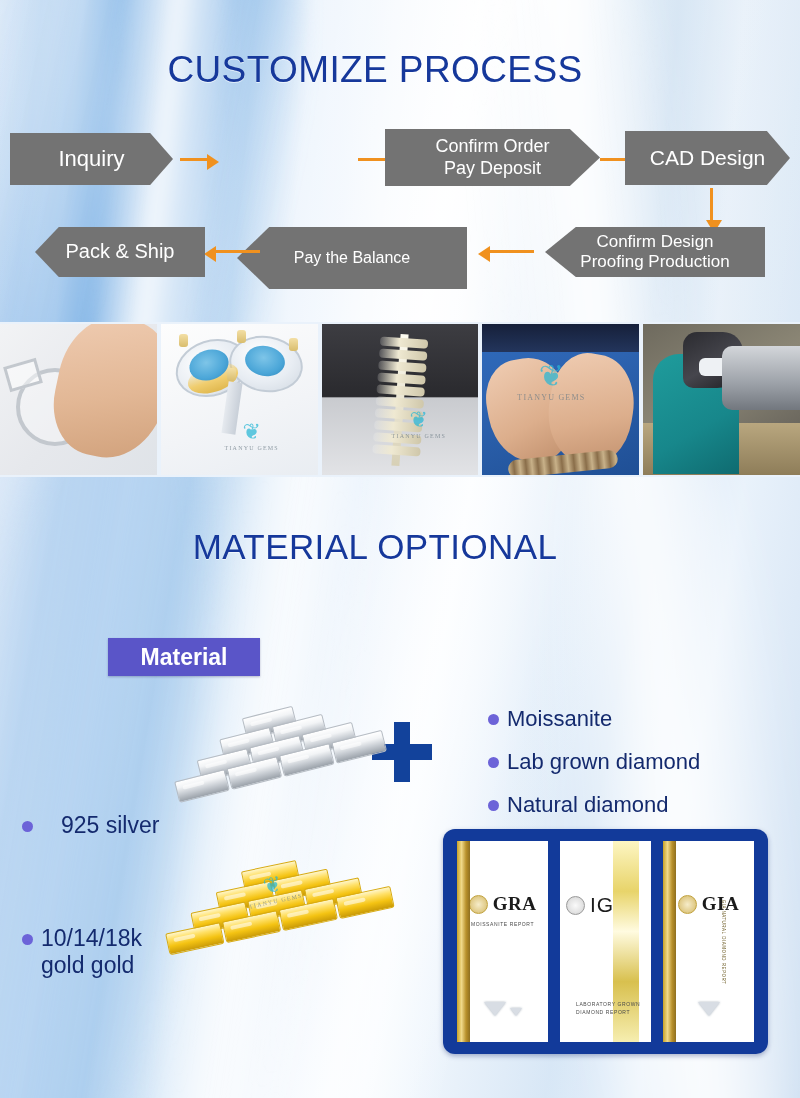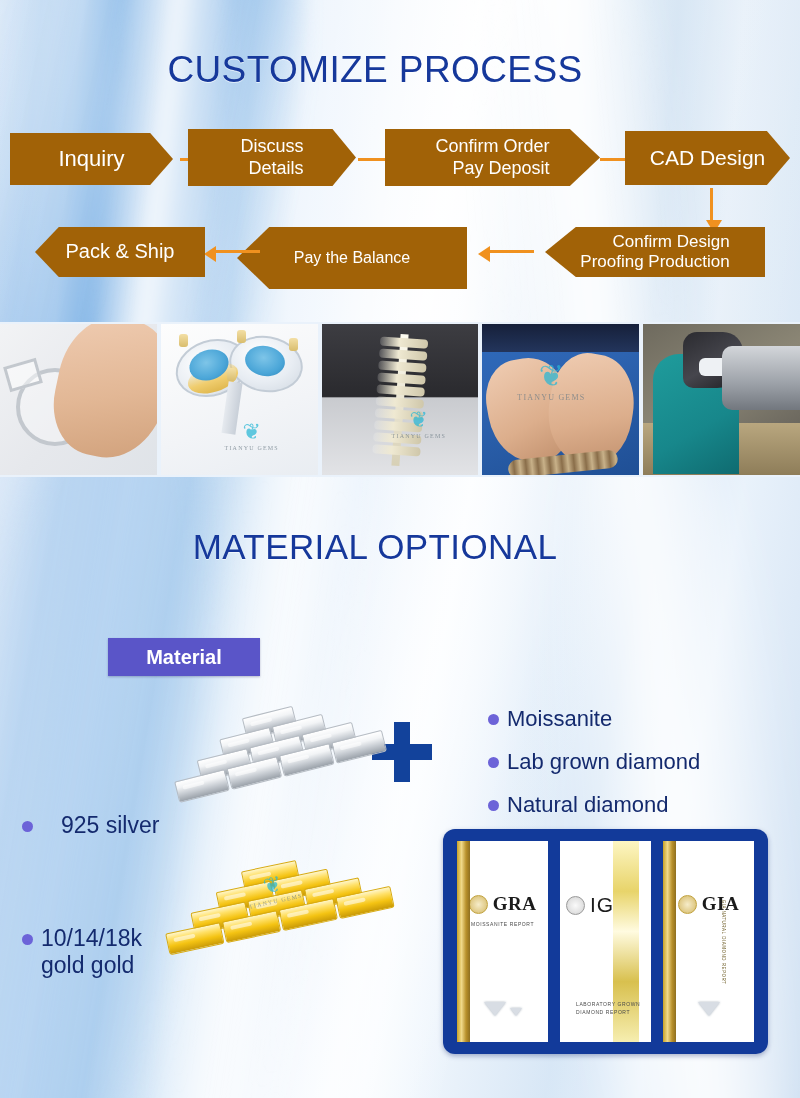--- a/index.html
+++ b/index.html
@@ -73,24 +73,24 @@
     text-shadow: 0 1px 0 rgba(255,255,255,0.6);
   }
   #title-customize { top: 49px; font-size: 37px; }
   #title-material  { top: 527px; font-size: 35px; }
 
   
   .flow { position: absolute; left: 0; top: 0; width: 800px; height: 322px; }
 
   .node {
     position: absolute;
-    background: #a16207;
+    background: #737373;
     color: #ffffff;
     display: flex; align-items: center; justify-content: center;
-    text-align: right;
+    text-align: center;
     line-height: 1.18;
     font-size: 18px;
     padding: 0 6px;
   }
   .node.r { 
     clip-path: polygon(0 0, 86% 0, 100% 50%, 86% 100%, 0 100%);
   }
   .node.l { 
     clip-path: polygon(14% 0, 100% 0, 100% 100%, 14% 100%, 0 50%);
   }
@@ -280,21 +280,21 @@
   .b-swoosh-3 {
     position: absolute; left: 560px; top: -100px; width: 230px; height: 880px;
     background: linear-gradient(90deg, rgba(255,255,255,0) 0%, rgba(255,255,255,0.9) 50%, rgba(255,255,255,0) 100%);
     transform: rotate(-6deg); filter: blur(18px); border-radius: 50%;
   }
 
   
   .chip {
     position: absolute; height: 38px;
     background: #5a55c8; color: #fff;
-    font-size: 20px; font-weight: bold;
+    font-size: 23px; font-weight: bold;
     display: flex; align-items: center; justify-content: center;
     box-shadow: 0 1px 2px rgba(40,40,90,0.3);
   }
   #chip-material { left: 108px; top: 638px; width: 152px; }
   #chip-diamond  { left: 490px; top: 638px; width: 155px; }
 
   
   .blist { position: absolute; }
   .brow { display: flex; align-items: flex-start; margin-bottom: 18px; }
   .bullet {
@@ -424,26 +424,20 @@
   <div class="title" id="title-customize">CUSTOMIZE PROCESS</div>
 
   <div class="flow">
 
     <div class="node r" style="left:10px; top:133px; width:163px; height:52px; font-size:22px;">
       <span>Inquiry</span>
     </div>
 
     <div class="arrow-h right" style="left:180px; top:158px; width:28px;"></div>
 
-    <div class="node r" style="left:188px; top:129px; width:168px; height:57px;">
-      <span>
-        <span>Discuss</span><br>
-        <span>Details</span>
-      </span>
-    </div>
 
     <div class="arrow-h right" style="left:358px; top:158px; width:28px;"></div>
 
     <div class="node r" style="left:385px; top:129px; width:215px; height:57px;">
       <span>
         <span>Confirm Order</span><br>
         <span>Pay Deposit</span>
       </span>
     </div>
 

